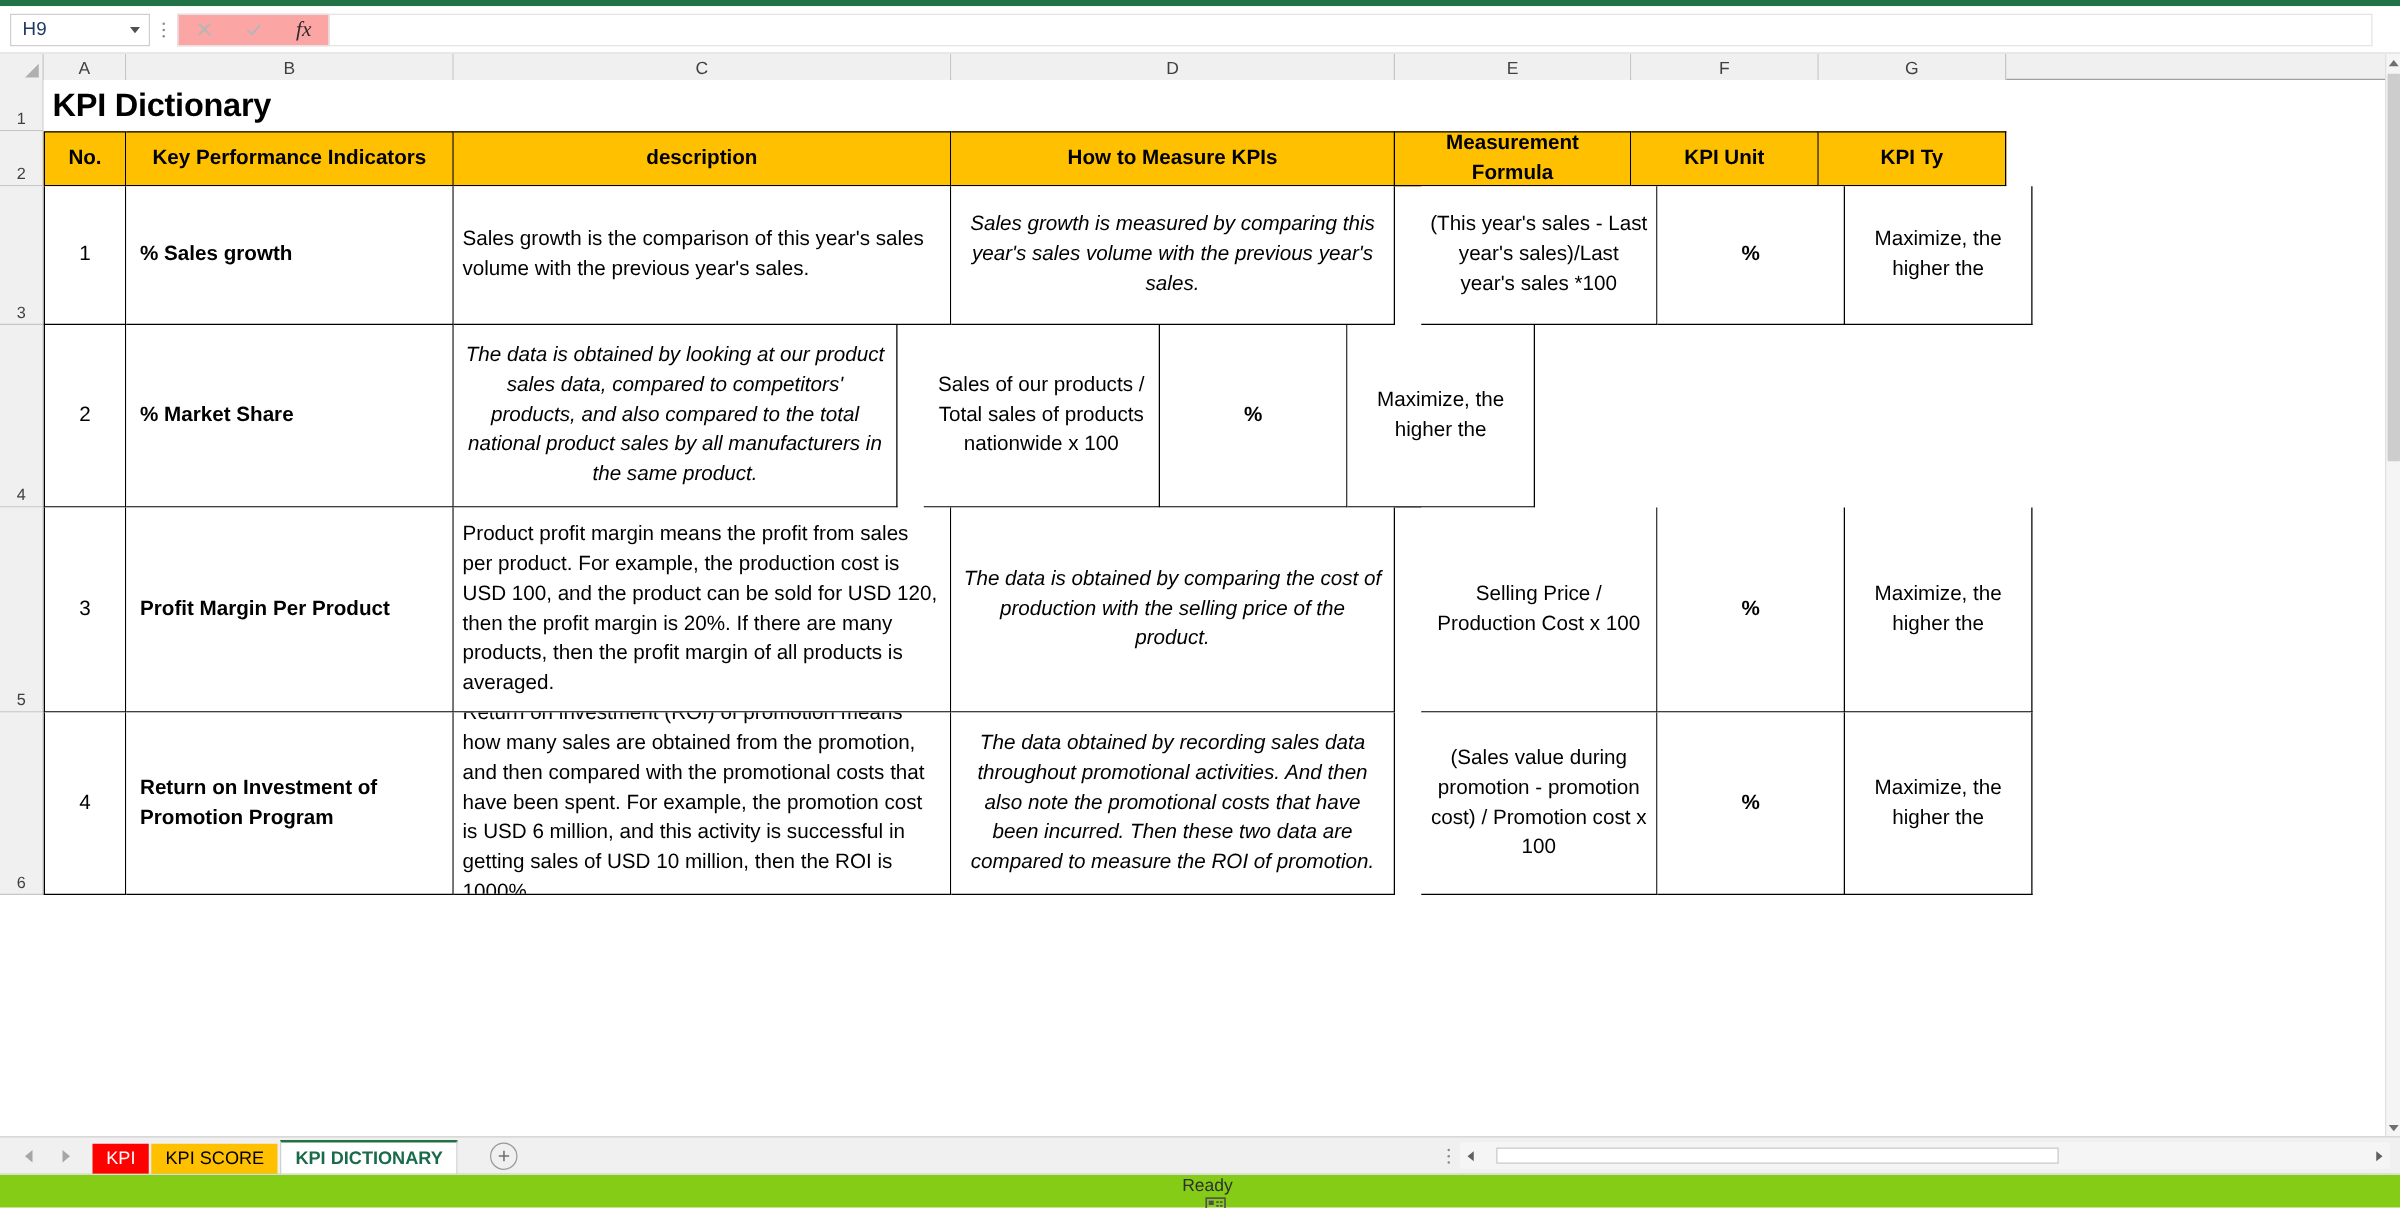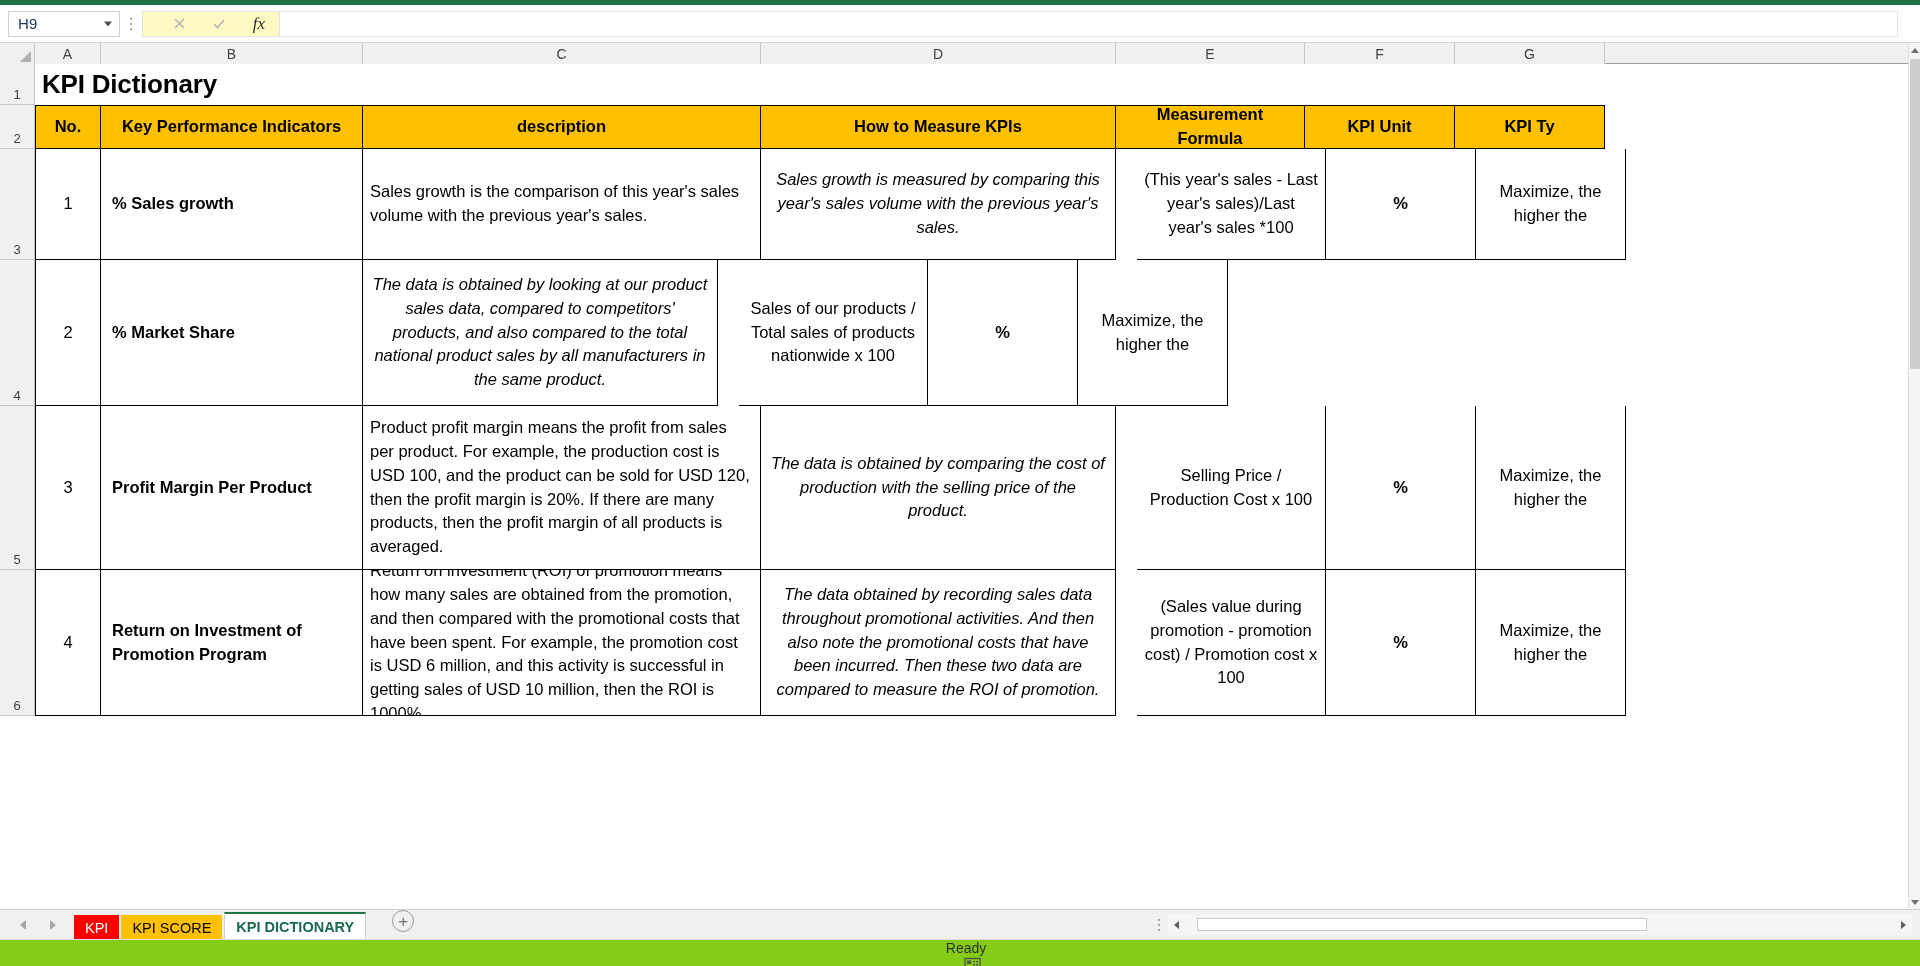--- a/index.html
+++ b/index.html
@@ -52,22 +52,21 @@
     display: flex; flex-direction: column;
     align-items: center; justify-content: center;
     gap: 3px;
   }
   .vdots i { width: 2px; height: 2px; background: #8a8a8a; display: block; border-radius: 50%; }
 
   .fbtns {
     display: flex; align-items: center;
     height: 26px;
     border: 1px solid #e3e3e3; border-right: none;
-    background: #fef9c3;
-    padding-left: 16px;
+    background: #fca5a5;
   }
   .fbtn {
     width: 40px; height: 24px;
     display: flex; align-items: center; justify-content: center;
     color: #b0b0b0;
   }
   .fbtn.fx { color: #2b2b2b; font-style: italic; font-family: "Liberation Serif", serif; font-size: 17px; }
   .fbtn svg { display: block; }
 
   .formula-input {
@@ -216,21 +215,21 @@
     width: 10px; height: 310px;
     background: #cdcdcd; border-radius: 1px;
   }
 
   
   .tabbar {
     position: absolute; top: 909px; left: 0;
     width: 1920px; height: 30px;
     background: #f0f0f0;
     border-top: 1px solid #d0d0d0;
-    display: flex; 
+    display: flex; align-items: center;
   }
   .navarrows { display: flex; align-items: center; gap: 16px; padding: 0 14px 0 16px; }
   .navarrow { width: 14px; height: 14px; display: flex; align-items: center; justify-content: center; }
   .navarrow.left i {
     width: 0; height: 0; border-top: 5px solid transparent;
     border-bottom: 5px solid transparent; border-right: 6px solid #a6a6a6;
   }
   .navarrow.right i {
     width: 0; height: 0; border-top: 5px solid transparent;
     border-bottom: 5px solid transparent; border-left: 6px solid #a6a6a6;

